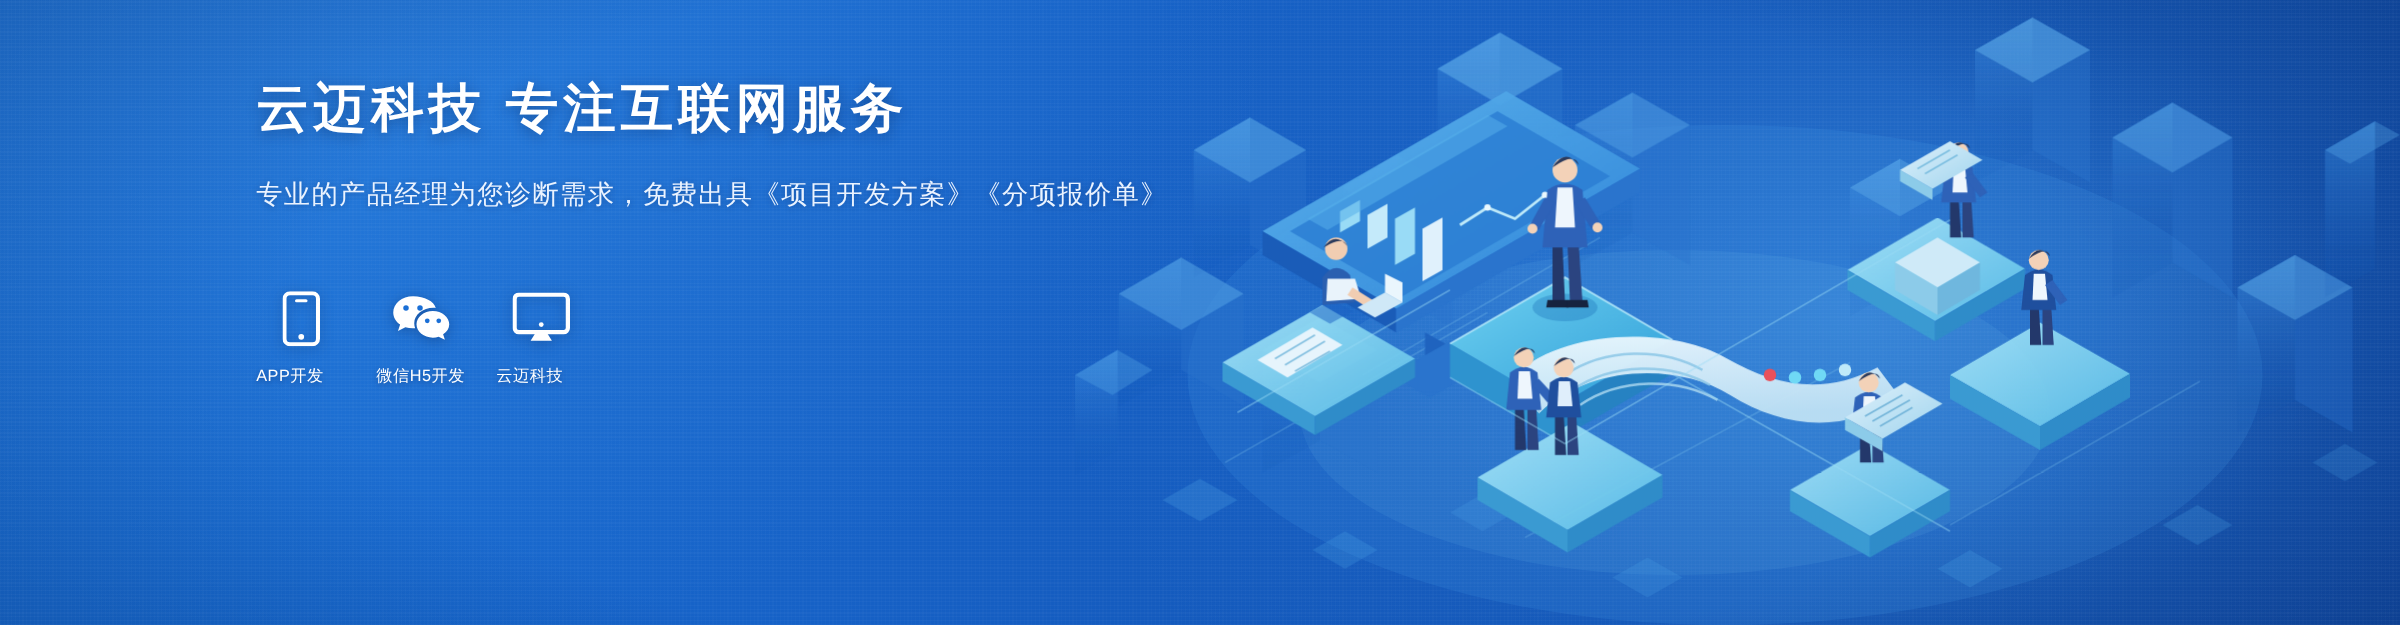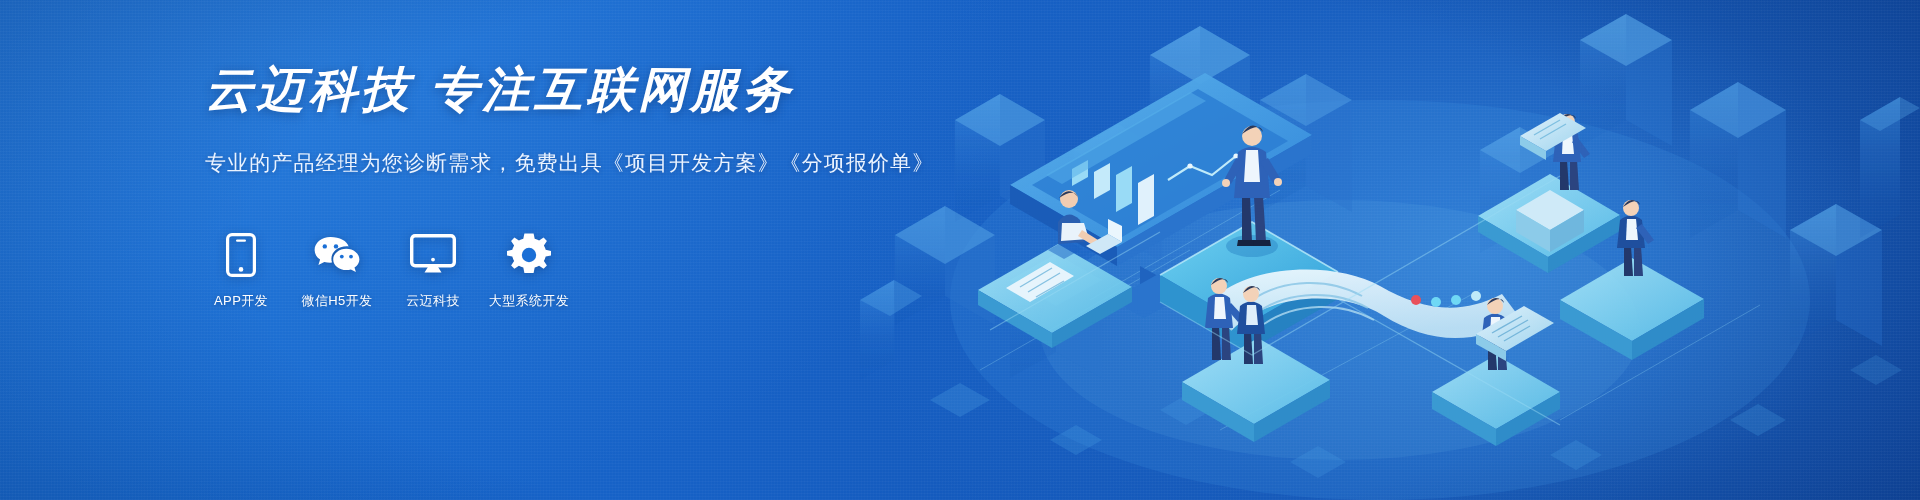--- a/index.html
+++ b/index.html
@@ -21,33 +21,32 @@
       repeating-linear-gradient(0deg, rgba(255,255,255,0.030) 0 1px, rgba(0,0,0,0) 1px 3px),
       repeating-linear-gradient(90deg, rgba(255,255,255,0.022) 0 1px, rgba(0,0,0,0) 1px 3px);
     opacity:.85;
   }
   .vig{ position:absolute; inset:0; pointer-events:none;
     background:radial-gradient(ellipse 1300px 520px at 960px 250px, rgba(0,0,0,0) 55%, rgba(4,30,78,0.30) 100%); }
 
   
   .content { position:absolute; left:205px; top:62px; width:760px; z-index:40; }
   .headline {
-    font-size:48px; font-weight:bold; color:#ffffff; letter-spacing:4px;
+    font-size:42px; font-weight:bold; color:#ffffff; letter-spacing:4px;
     line-height:1.18; white-space:nowrap;
     text-shadow:0 2px 10px rgba(2,28,74,0.35);
-    font-style:italic;
   }
   .sub { margin-top:26px; }
   .sub-line {
     font-size:21px; color:#eaf3ff; line-height:1.72; letter-spacing:1.1px;
     white-space:nowrap; text-shadow:0 1px 5px rgba(2,28,74,0.30);
   }
   
   .icons { position:absolute; left:205px; top:232px; display:flex; gap:24px; z-index:40; }
-  .icon-item { width:72px; display:flex; flex-direction:column; align-items:center; cursor:pointer; }
+  .icon-item { width:72px; display:flex; flex-direction:column; cursor:pointer; }
   .icon-box { height:46px; display:flex; align-items:center; justify-content:center; }
   .icon-box svg { display:block; filter:drop-shadow(0 2px 5px rgba(2,28,74,0.30)); }
   .icon-label {
     margin-top:14px; font-size:13px; color:#ffffff; white-space:nowrap;
     letter-spacing:.4px; text-shadow:0 1px 4px rgba(2,28,74,0.35);
   }
   
   .art { position:absolute; right:0; top:0; width:1060px; height:500px; z-index:20; }
   .art svg { display:block; }
 </style>
@@ -405,29 +404,15 @@
       <div class="icon-box">
         <svg width="46" height="42" viewBox="0 0 46 42" xmlns="http://www.w3.org/2000/svg">
           <rect x="1.7" y="1.7" width="42.6" height="30" rx="3.4" fill="none" stroke="#ffffff" stroke-width="3.4"></rect>
           <circle cx="23" cy="25.6" r="1.9" fill="#ffffff"></circle>
           <path d="M 14.5 38.6 L 31.5 38.6 L 27.4 32 L 18.6 32 Z" fill="#ffffff"></path>
         </svg>
       </div>
       <div class="icon-label">云迈科技</div>
     </div>
 
-    <div class="icon-item">
-      <div class="icon-box">
-        <svg width="44" height="44" viewBox="0 0 44 44" xmlns="http://www.w3.org/2000/svg">
-          <path d="M 22 0.5 l 4.6 0 l 1.1 5.3 a 16.9 16.9 0 0 1 4.4 1.8 l 4.5 -3 l 3.3 3.3 l -3 4.5
-                   a 16.9 16.9 0 0 1 1.8 4.4 l 5.3 1.1 l 0 4.6 l -5.3 1.1 a 16.9 16.9 0 0 1 -1.8 4.4
-                   l 3 4.5 l -3.3 3.3 l -4.5 -3 a 16.9 16.9 0 0 1 -4.4 1.8 l -1.1 5.3 l -4.6 0
-                   l -4.6 0 l -1.1 -5.3 a 16.9 16.9 0 0 1 -4.4 -1.8 l -4.5 3 l -3.3 -3.3 l 3 -4.5
-                   a 16.9 16.9 0 0 1 -1.8 -4.4 l -5.3 -1.1 l 0 -4.6 l 5.3 -1.1 a 16.9 16.9 0 0 1 1.8 -4.4
-                   l -3 -4.5 l 3.3 -3.3 l 4.5 3 a 16.9 16.9 0 0 1 4.4 -1.8 l 1.1 -5.3 z" fill="#ffffff"></path>
-          <circle cx="22" cy="22" r="7.2" fill="#1a6fd6"></circle>
-        </svg>
-      </div>
-      <div class="icon-label">大型系统开发</div>
-    </div>
 
   </div>
 </div>
 
 </body></html>

